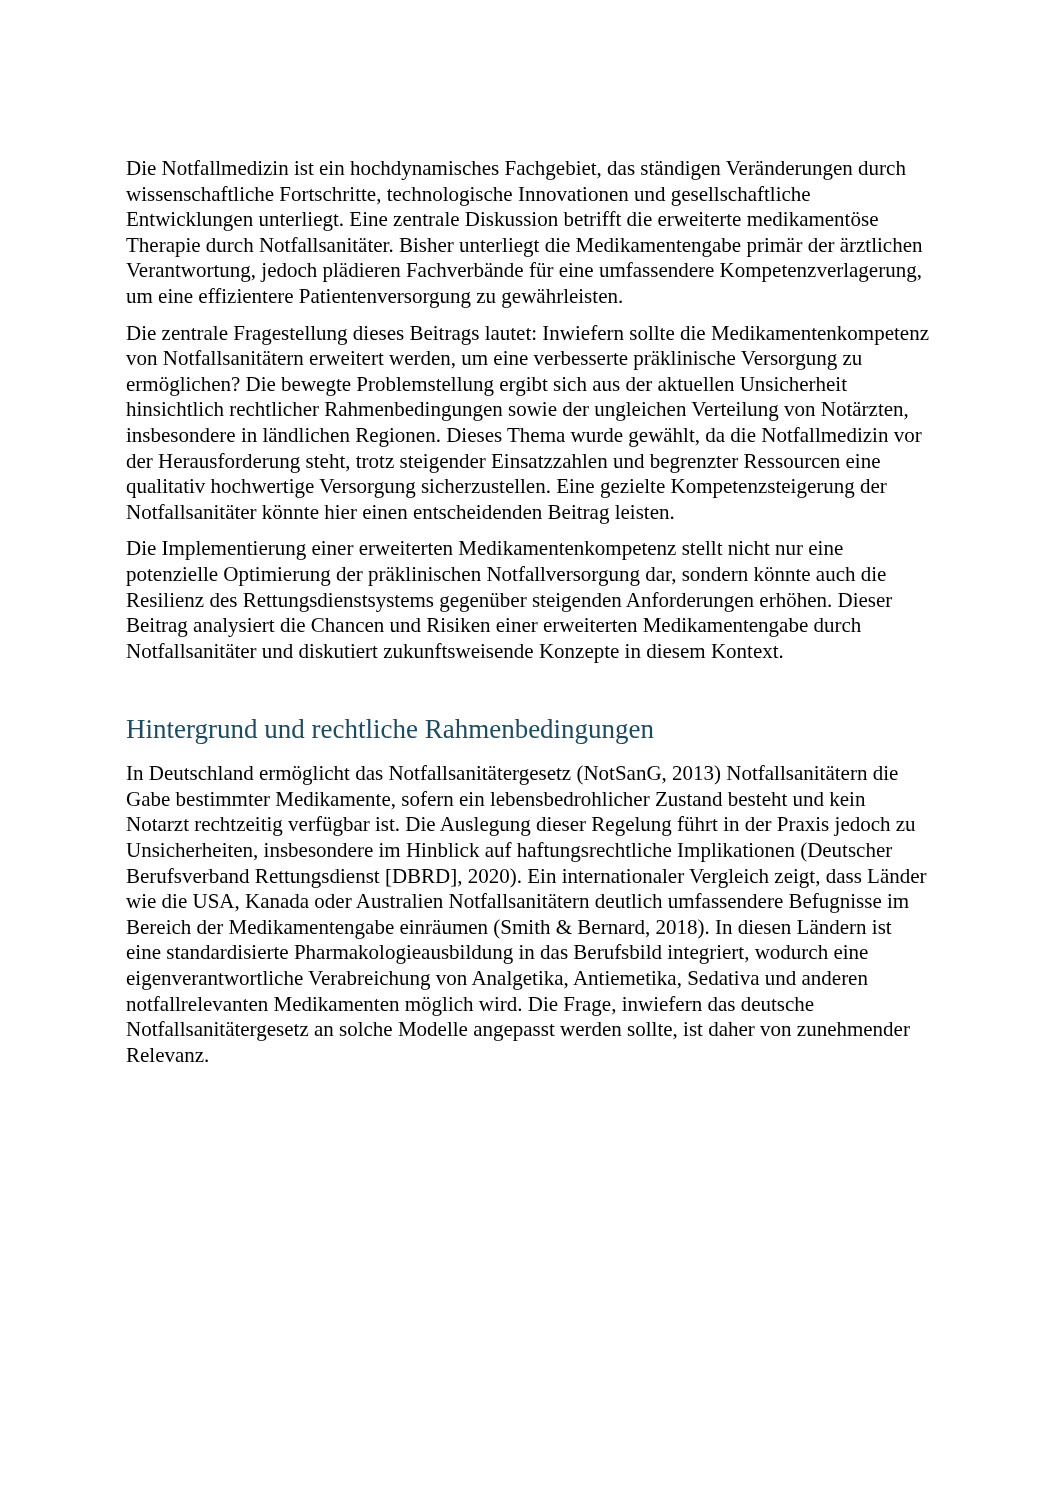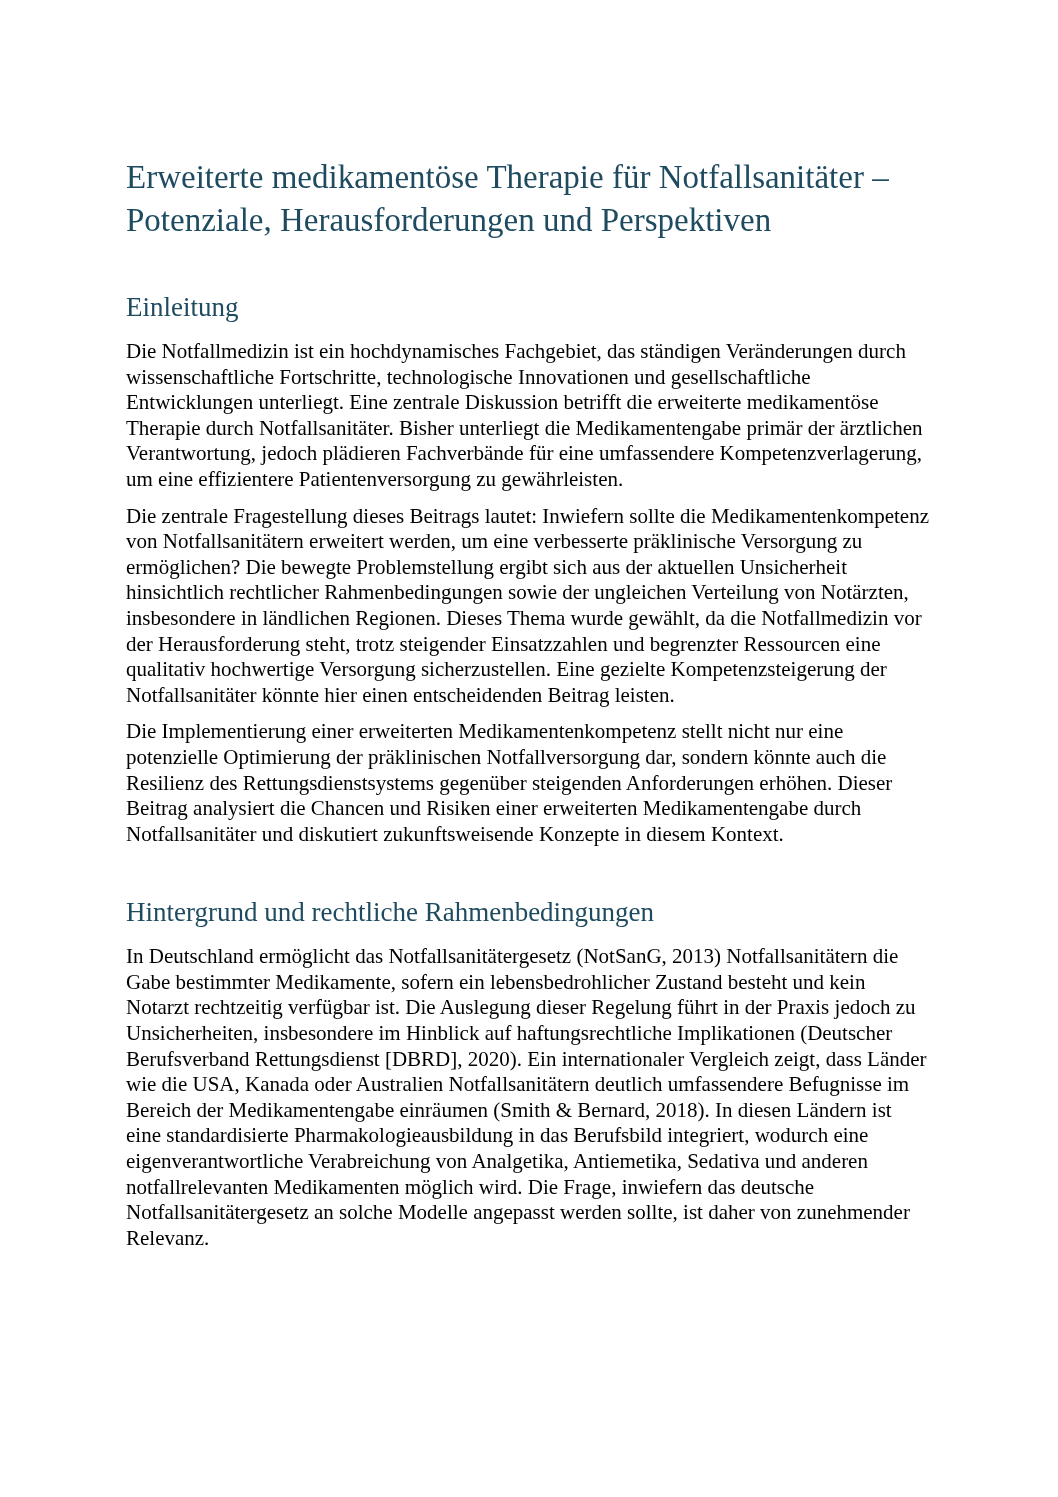--- a/index.html
+++ b/index.html
@@ -44,24 +44,22 @@
     font-weight: 400;
     color: #000000;
     text-align: left;
   }
 </style>
 </head>
 <body>
 
 <div class="page">
 
-  <h1 class="doc-title">Erweiterte medikamentöse Therapie für Notfallsanitäter – Potenziale, Herausforderungen und Perspektiven</h1>
 
   <section>
-    <h2 class="section-heading">Einleitung</h2>
     <p class="body-para">Die Notfallmedizin ist ein hochdynamisches Fachgebiet, das ständigen Veränderungen durch wissenschaftliche Fortschritte, technologische Innovationen und gesellschaftliche Entwicklungen unterliegt. Eine zentrale Diskussion betrifft die erweiterte medikamentöse Therapie durch Notfallsanitäter. Bisher unterliegt die Medikamentengabe primär der ärztlichen Verantwortung, jedoch plädieren Fachverbände für eine umfassendere Kompetenzverlagerung, um eine effizientere Patientenversorgung zu gewährleisten.</p>
     <p class="body-para">Die zentrale Fragestellung dieses Beitrags lautet: Inwiefern sollte die Medikamentenkompetenz von Notfallsanitätern erweitert werden, um eine verbesserte präklinische Versorgung zu ermöglichen? Die bewegte Problemstellung ergibt sich aus der aktuellen Unsicherheit hinsichtlich rechtlicher Rahmenbedingungen sowie der ungleichen Verteilung von Notärzten, insbesondere in ländlichen Regionen. Dieses Thema wurde gewählt, da die Notfallmedizin vor der Herausforderung steht, trotz steigender Einsatzzahlen und begrenzter Ressourcen eine qualitativ hochwertige Versorgung sicherzustellen. Eine gezielte Kompetenzsteigerung der Notfallsanitäter könnte hier einen entscheidenden Beitrag leisten.</p>
     <p class="body-para">Die Implementierung einer erweiterten Medikamentenkompetenz stellt nicht nur eine potenzielle Optimierung der präklinischen Notfallversorgung dar, sondern könnte auch die Resilienz des Rettungsdienstsystems gegenüber steigenden Anforderungen erhöhen. Dieser Beitrag analysiert die Chancen und Risiken einer erweiterten Medikamentengabe durch Notfallsanitäter und diskutiert zukunftsweisende Konzepte in diesem Kontext.</p>
   </section>
 
   <section>
     <h2 class="section-heading second">Hintergrund und rechtliche Rahmenbedingungen</h2>
     <p class="body-para">In Deutschland ermöglicht das Notfallsanitätergesetz (NotSanG, 2013) Notfallsanitätern die Gabe bestimmter Medikamente, sofern ein lebensbedrohlicher Zustand besteht und kein Notarzt rechtzeitig verfügbar ist. Die Auslegung dieser Regelung führt in der Praxis jedoch zu Unsicherheiten, insbesondere im Hinblick auf haftungsrechtliche Implikationen (Deutscher Berufsverband Rettungsdienst [DBRD], 2020). Ein internationaler Vergleich zeigt, dass Länder wie die USA, Kanada oder Australien Notfallsanitätern deutlich umfassendere Befugnisse im Bereich der Medikamentengabe einräumen (Smith &amp; Bernard, 2018). In diesen Ländern ist eine standardisierte Pharmakologieausbildung in das Berufsbild integriert, wodurch eine eigenverantwortliche Verabreichung von Analgetika, Antiemetika, Sedativa und anderen notfallrelevanten Medikamenten möglich wird. Die Frage, inwiefern das deutsche Notfallsanitätergesetz an solche Modelle angepasst werden sollte, ist daher von zunehmender Relevanz.</p>
   </section>
 

